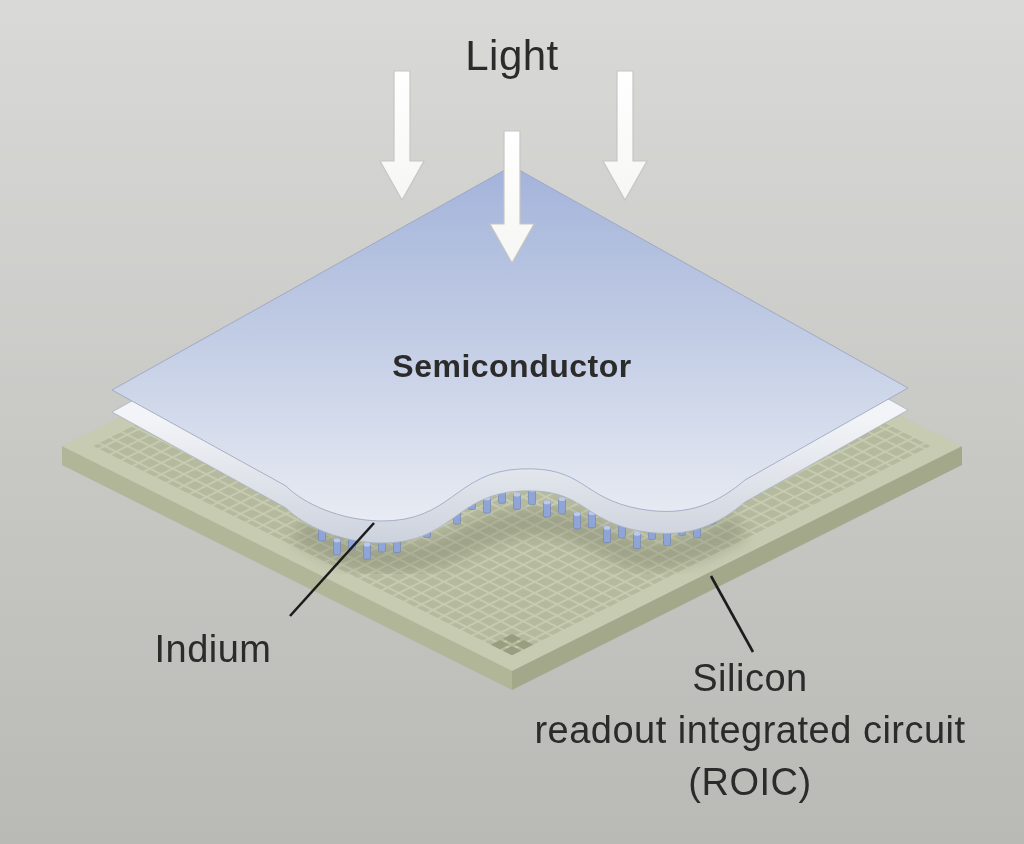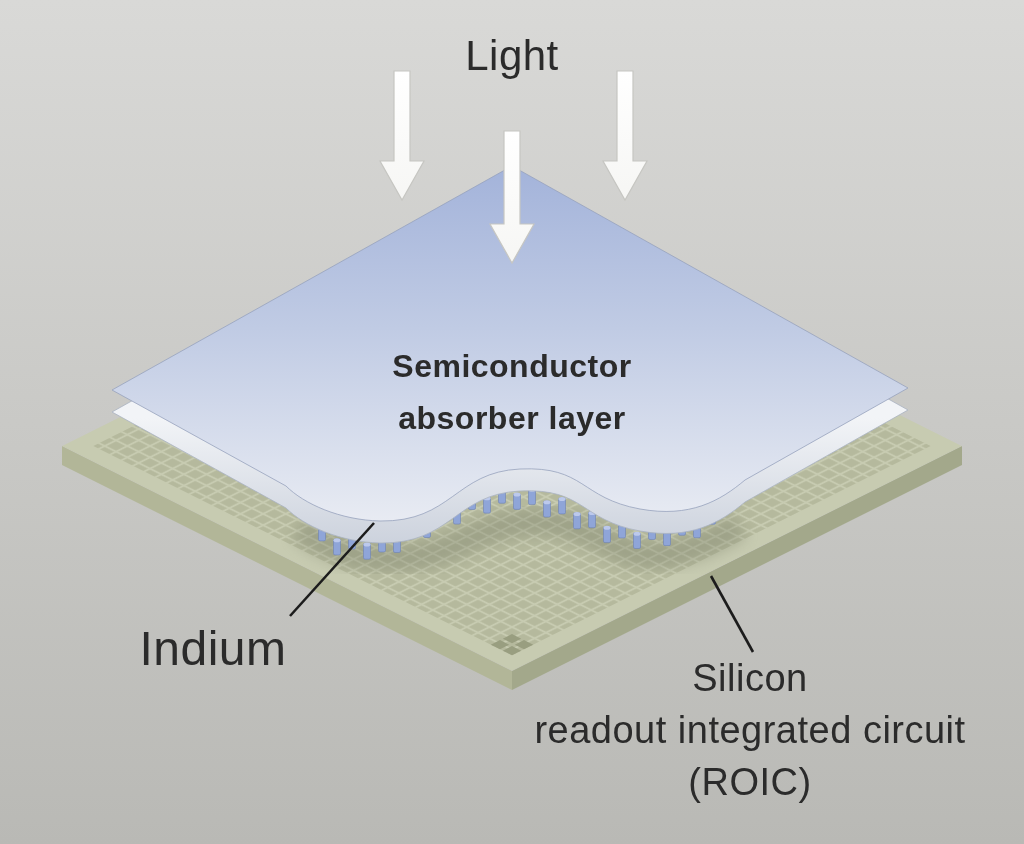--- a/index.html
+++ b/index.html
@@ -7,21 +7,21 @@
     width:1024px;height:844px;overflow:hidden;
     font-family:"Liberation Sans", sans-serif;
     background:linear-gradient(180deg, var(--background-top,#d9d9d7) 0%, var(--background-bottom,#b9b9b5) 100%);
   }
   .stage{position:relative;width:872px;height:844px;margin-top:16px;}
   .stage svg{position:absolute;left:0;top:0;}
   .label{position:absolute;color:var(--text,#2b2b2b);text-align:center;letter-spacing:0.5px;}
   .label div{white-space:nowrap;}
   .light-label{left:0;top:16px;width:1024px;font-size:42px;line-height:48px;}
   .absorber-label{left:262px;top:324px;width:500px;font-size:32px;line-height:52px;font-weight:bold;}
-  .indium-label{left:23px;top:606px;width:380px;font-size:48px;line-height:54px;}
+  .indium-label{left:23px;top:606px;width:380px;font-size:38px;line-height:54px;}
   .roic-label{left:460px;top:636px;width:580px;font-size:38px;line-height:52px;}
   .bump{fill:var(--bump,#8fa5d8);stroke:#6d82b4;stroke-width:0.6;}
   .bump-top{fill:#bcc9ec;}
 </style>
 </head>
 <body>
 
 <div class="stage">
 
   <svg width="1024" height="844" viewBox="0 0 1024 844">
@@ -134,21 +134,20 @@
     <line x1="290" y1="600" x2="374" y2="507" style="stroke:var(--pointer-line,#1c1c1c)" stroke-width="2.6"></line>
     <line x1="711" y1="560" x2="753" y2="636" style="stroke:var(--pointer-line,#1c1c1c)" stroke-width="2.6"></line>
   </svg>
 
   <div class="label light-label">
     <div>Light</div>
   </div>
 
   <div class="label absorber-label">
     <div>Semiconductor</div>
-    <div>absorber layer</div>
   </div>
 
   <div class="label indium-label">
     <div>Indium</div>
   </div>
 
   <div class="label roic-label">
     <div>Silicon</div>
     <div>readout integrated circuit</div>
     <div>(ROIC)</div>

